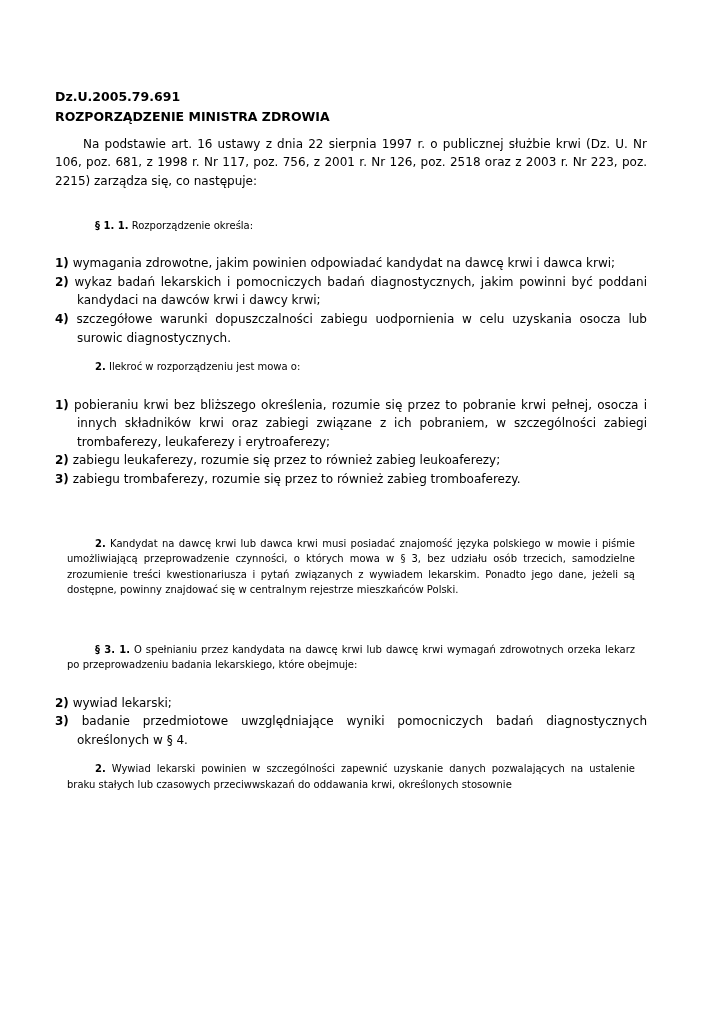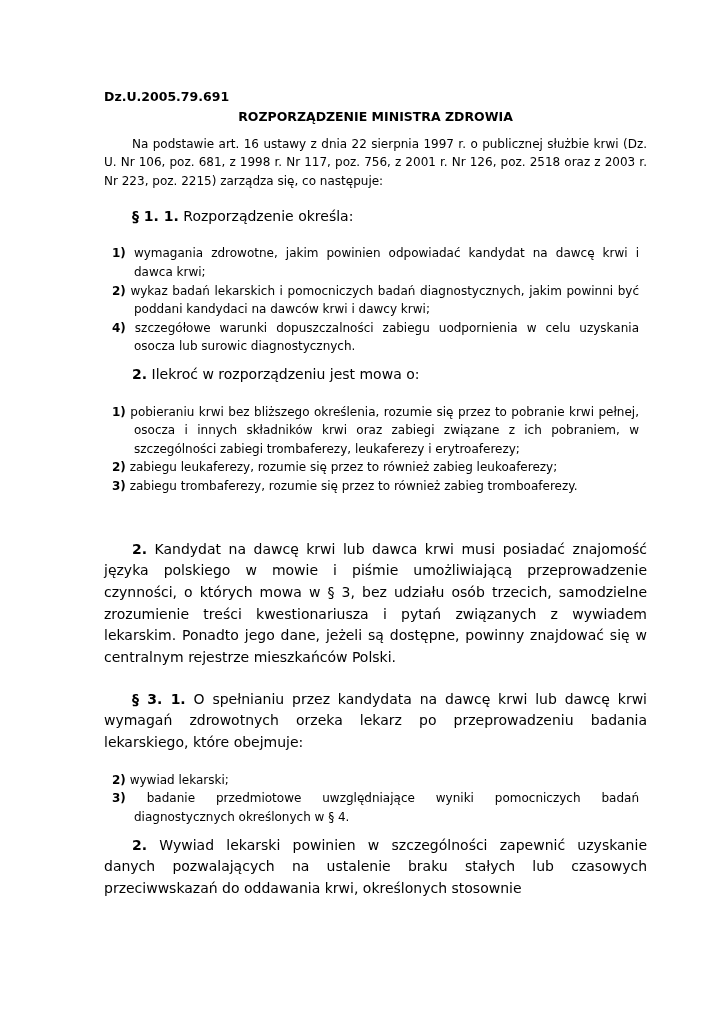--- a/index.html
+++ b/index.html
@@ -11,31 +11,30 @@
     width: 725px;
     height: 1024px;
     font-family: "DejaVu Sans", sans-serif;
     color: #000000;
     overflow: hidden;
   }
   .page {
     width: 725px;
     height: 1024px;
     box-sizing: border-box;
-    padding: 88px 78px 40px 104px;
+    padding: 88px 78px 40px 55px;
     position: relative;
   }
   .doc-id {
     font-weight: bold;
     font-size: 12.5px;
     line-height: 1.45;
     margin: 0 0 2px 0;
   }
   .title-block {
-    text-align: center;
     font-weight: bold;
     font-size: 12.5px;
     line-height: 1.5;
     margin: 0 0 8px 0;
   }
   .title-line {
     display: block;
   }
   .para {
     font-size: 12px;
@@ -46,44 +45,44 @@
   .para.justify {
     text-align: justify;
   }
   .indent {
     text-indent: 28px;
   }
   .spacer-sm { height: 9px; }
   .spacer-md { height: 15px; }
   .spacer-lg { height: 20px; }
   .list {
-    margin: 8px;
+    margin: 0;
     padding: 0;
     list-style: none;
   }
   .list-item {
     font-size: 12px;
     line-height: 1.55;
     padding-left: 22px;
     text-indent: -22px;
     margin: 0;
     text-align: justify;
   }
   .list-item .num {
     font-weight: bold;
   }
   .sec {
     font-weight: bold;
   }
   .run-on {
-    font-size: 14px;
+    font-size: 10px;
     line-height: 1.55;
     text-indent: 28px;
     text-align: justify;
-    margin: 0;
+    margin: 12px;
   }
 </style>
 </head>
 <body>
 
 <div class="page">
 
   <p class="doc-id">Dz.U.2005.79.691</p>
 
   <div class="title-block">

